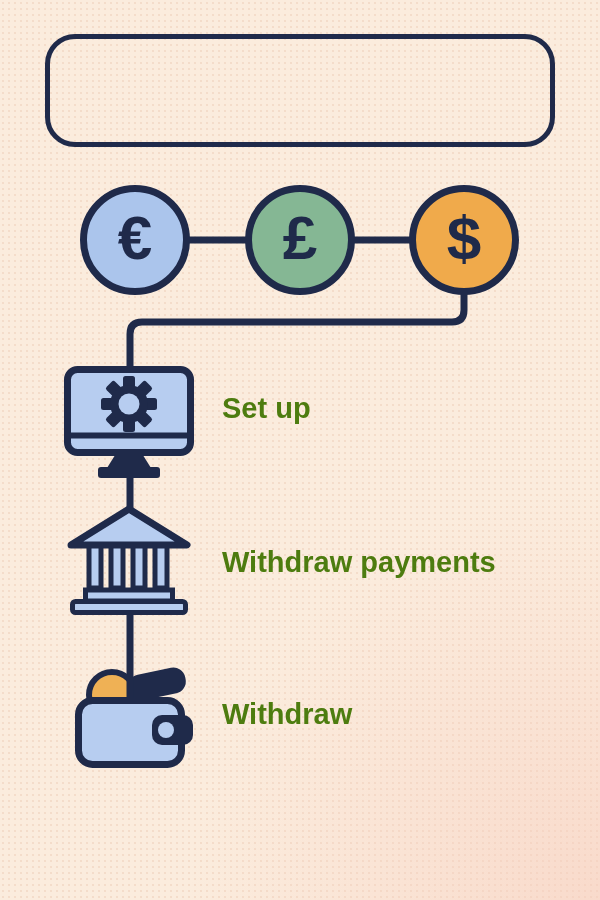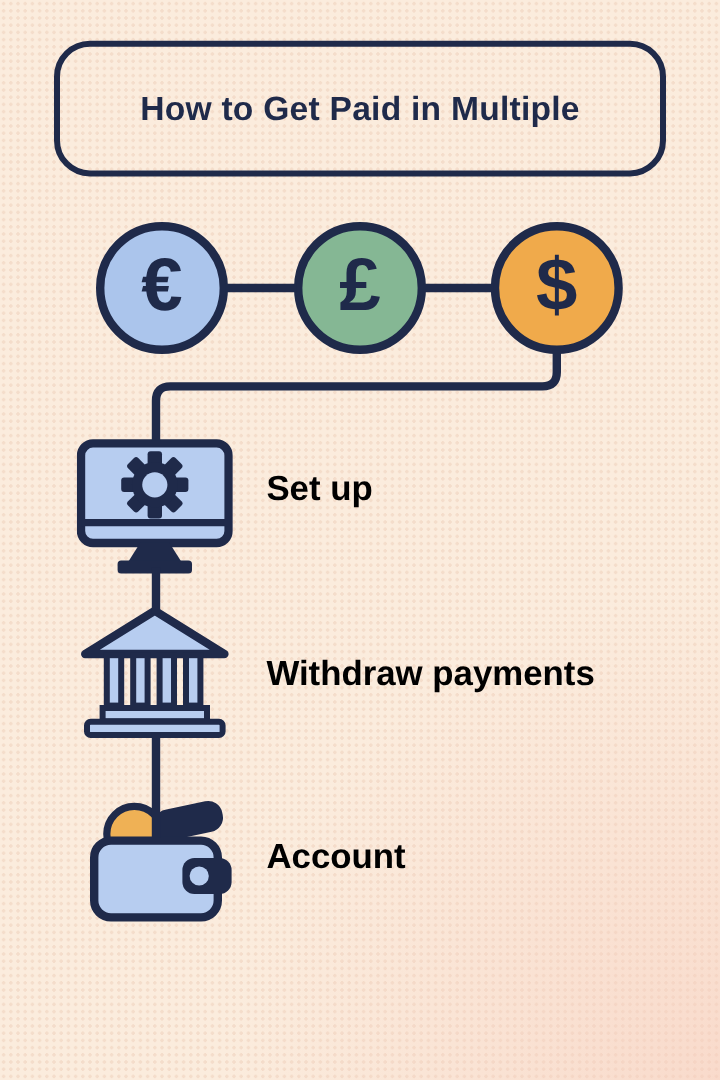--- a/index.html
+++ b/index.html
@@ -32,32 +32,31 @@
   .circle-dollar{left:409px;top:185px;background:#f0aa4b;}
   .coin-symbol{transform:translateY(-2px);}
   
   .connector-layer{left:0;top:0;width:600px;height:900px;z-index:5;pointer-events:none;}
   
   .icon-monitor{left:64px;top:362px;z-index:2;}
   .icon-bank{left:64px;top:504px;z-index:2;}
   .icon-wallet{left:58px;top:658px;z-index:2;}
   
   .step-label{
-    left:222px;color:#000000;font-weight:bold;font-size:29px;line-height:32px;
+    left:222px;color:#4d7c0f;font-weight:bold;font-size:29px;line-height:32px;
     white-space:nowrap;
   }
   .label-setup{top:392px;}
   .label-receive{top:546px;}
   .label-withdraw{top:698px;}
 </style>
 </head>
 <body>
 
 <div class="abs title-box">
-  <span>How to Get Paid in Multiple</span>
 </div>
 
 <div class="abs coin-circle circle-euro">
   <span class="coin-symbol">€</span>
 </div>
 <div class="abs coin-circle circle-pound">
   <span class="coin-symbol">£</span>
 </div>
 <div class="abs coin-circle circle-dollar">
   <span class="coin-symbol">$</span>
@@ -109,13 +108,13 @@
 <svg class="abs icon-wallet" width="150" height="116" viewBox="0 0 150 116">
   <circle cx="54" cy="37" r="23" fill="#efb155" stroke="#1f2a4a" stroke-width="6"></circle>
   <rect x="70" y="13" width="58" height="26" rx="12" fill="#1f2a4a" transform="rotate(-12 99 26)"></rect>
   <rect x="20.5" y="42.5" width="103" height="64" rx="14" fill="#b7cdf0" stroke="#1f2a4a" stroke-width="7"></rect>
   <rect x="94" y="57" width="41" height="30" rx="10" fill="#1f2a4a"></rect>
   <circle cx="108" cy="72" r="8" fill="#b7cdf0"></circle>
 </svg>
 
 <div class="abs step-label label-setup">Set up</div>
 <div class="abs step-label label-receive">Withdraw payments</div>
-<div class="abs step-label label-withdraw">Account</div>
+<div class="abs step-label label-withdraw">Withdraw</div>
 
 </body></html>

